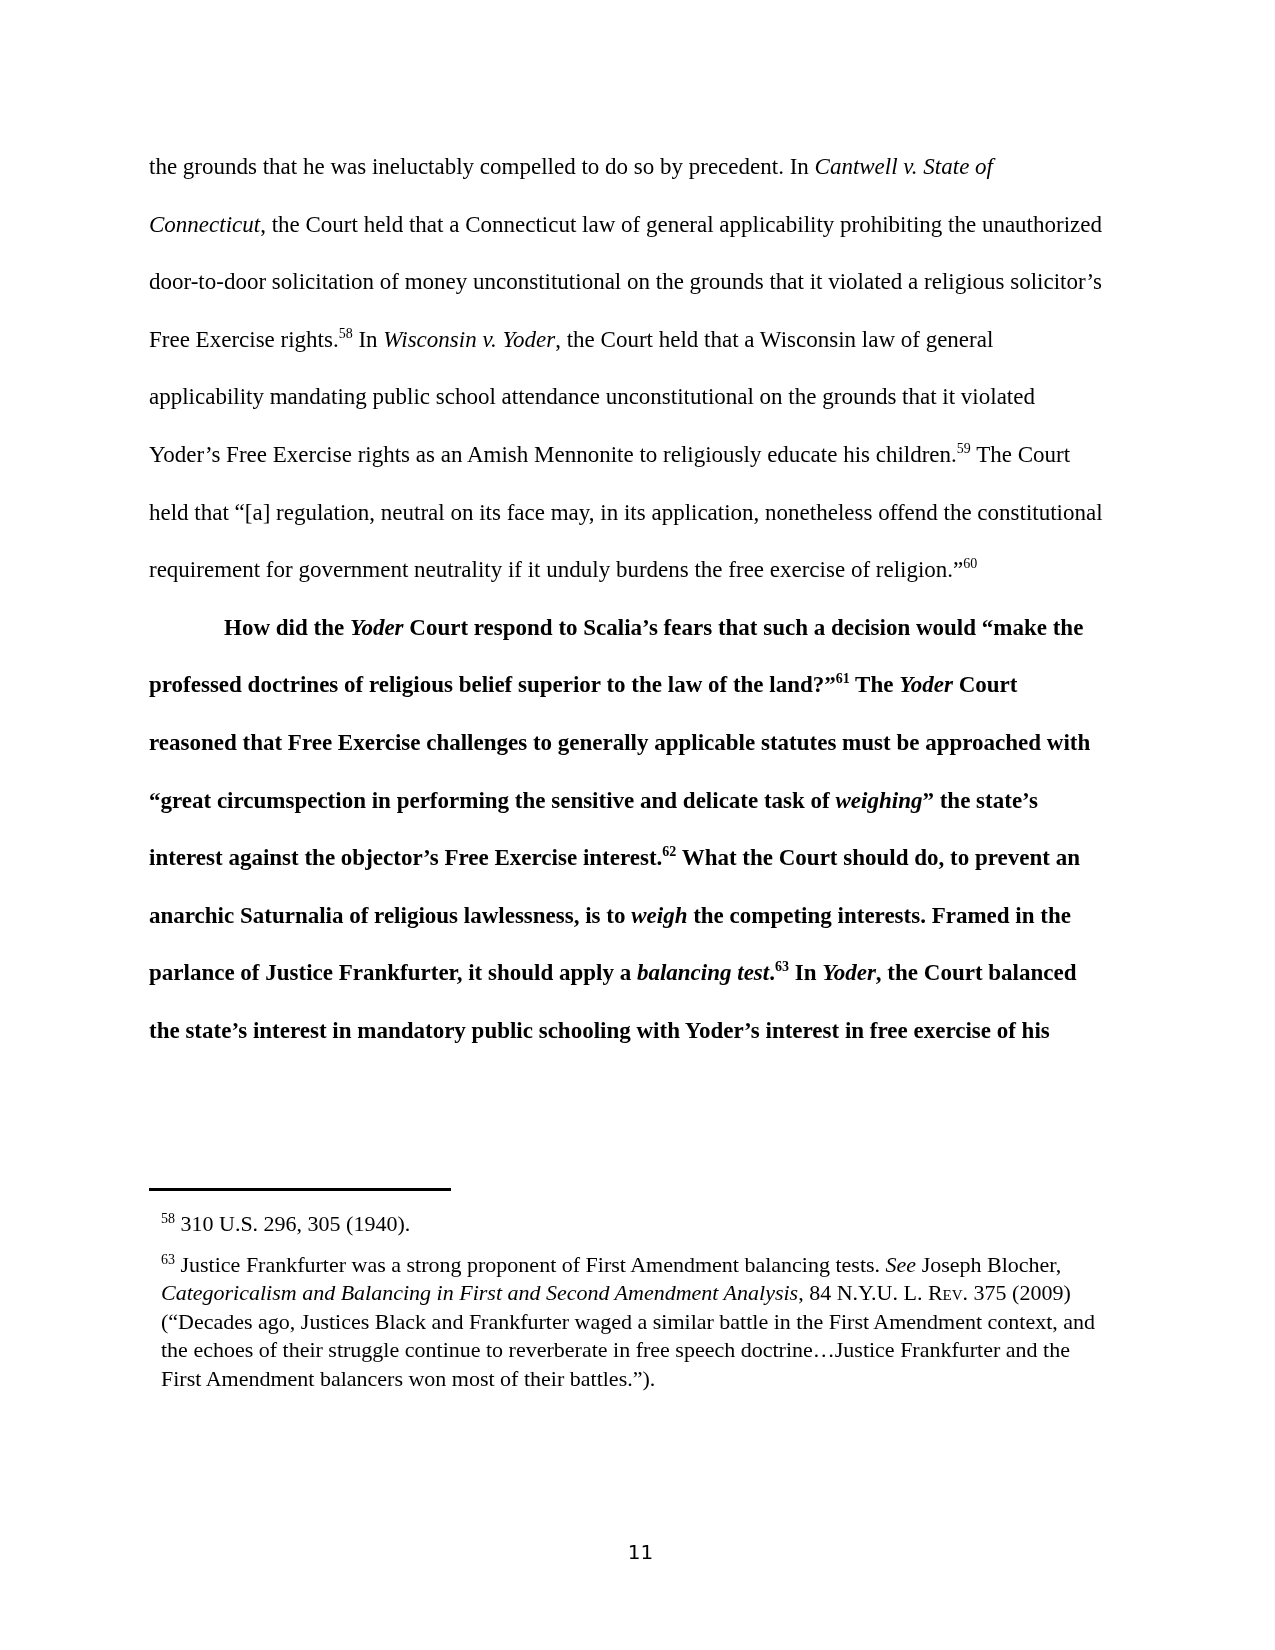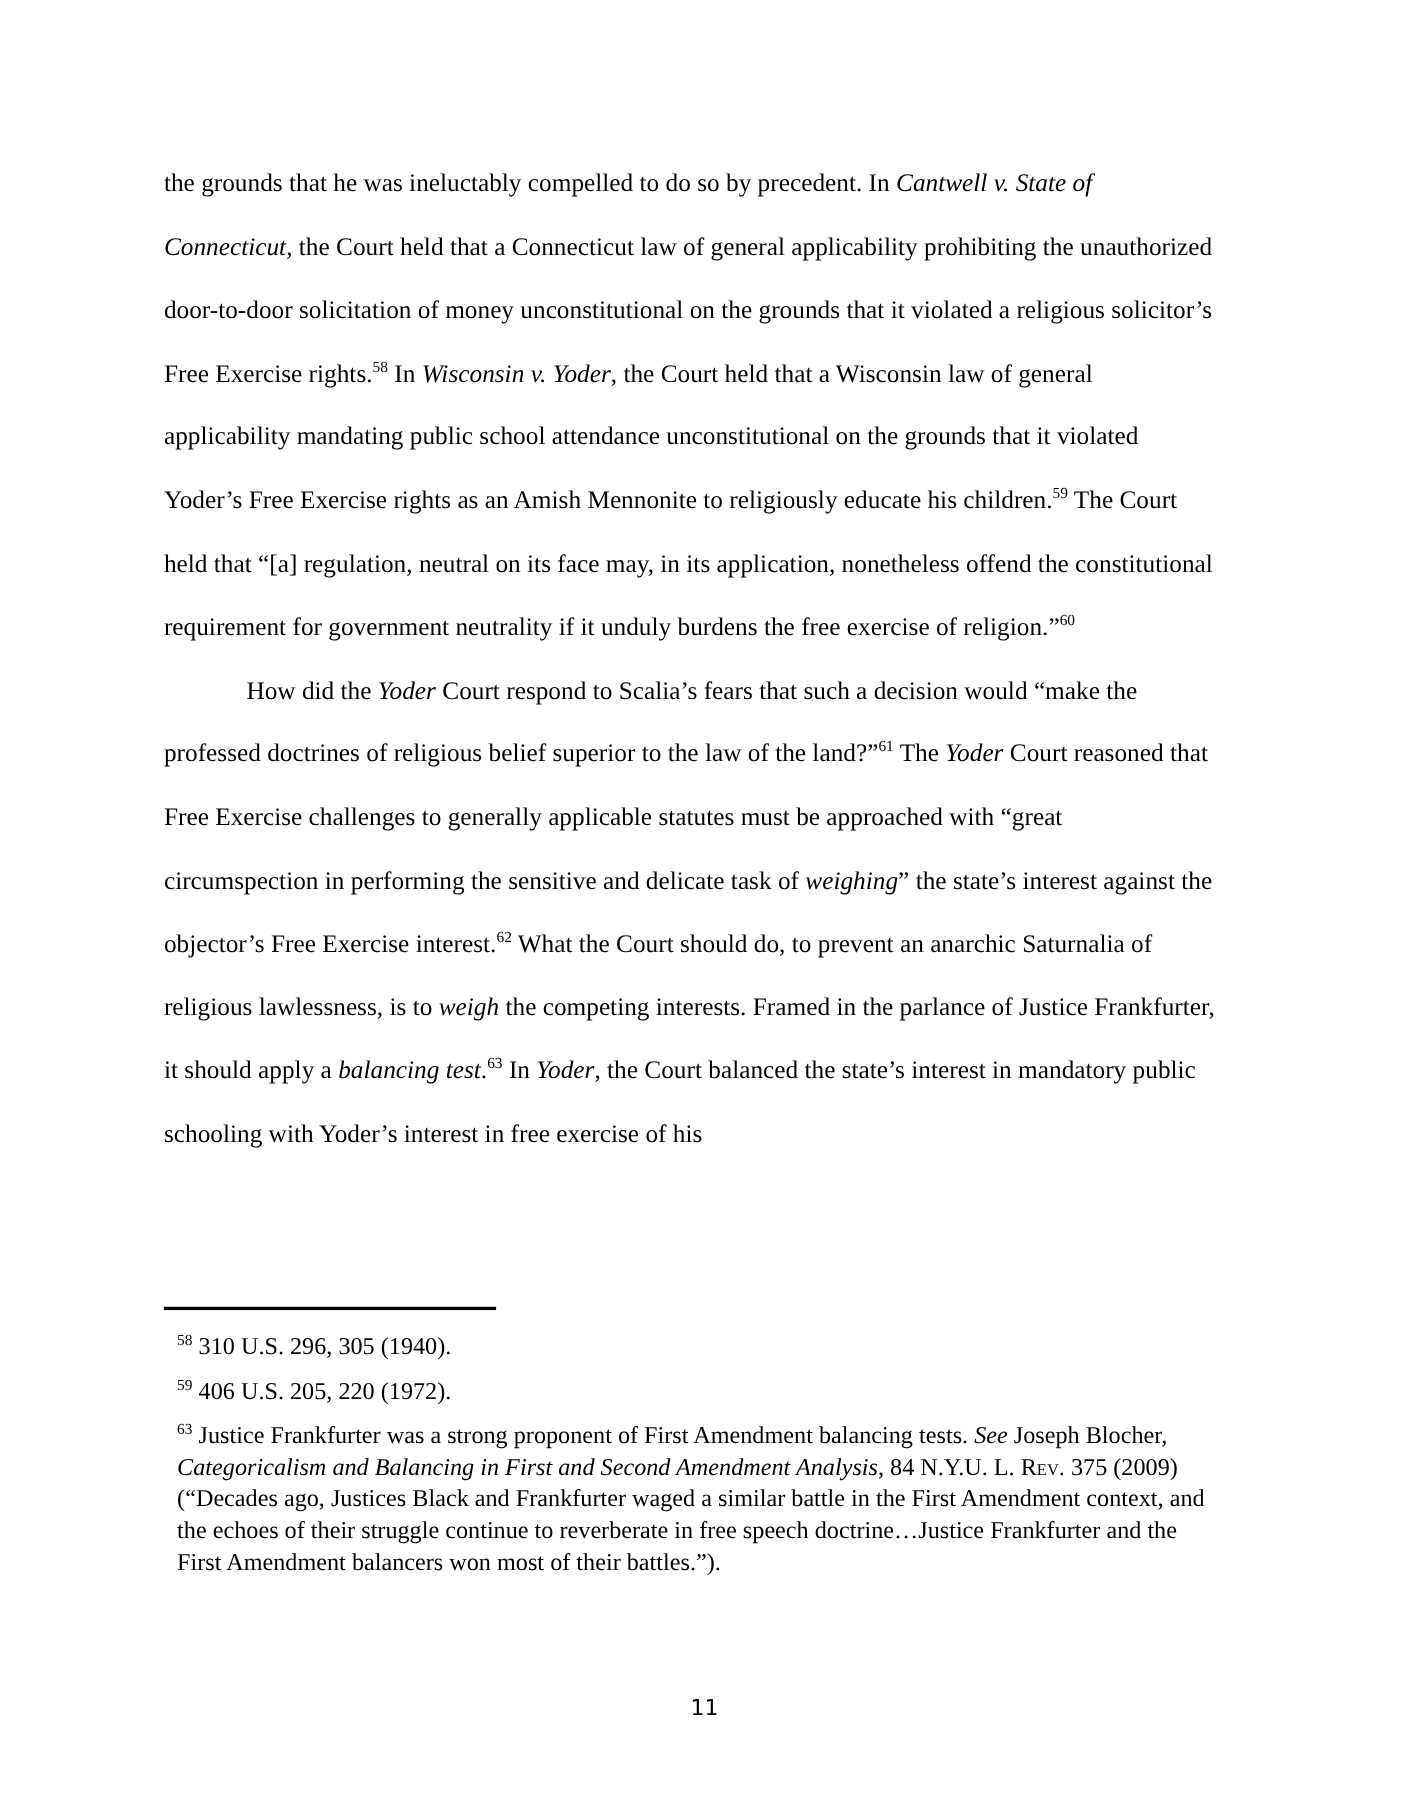--- a/index.html
+++ b/index.html
@@ -6,21 +6,21 @@
   body { width: 1275px; height: 1650px; position: relative; overflow: hidden; }
   .page {
     position: absolute; left: 0; top: 0; width: 1275px; height: 1384px; background: #fff;
     font-family: "Liberation Serif", serif; color: #000;
   }
   .body-text {
     position: absolute; left: 149px; top: 138px; width: 960px;
     font-size: 23px; line-height: 57.6px;
   }
   .body-text p { margin: 0; }
-  .indent { text-indent: 75px; }
+  .indent { text-indent: 75px; font-weight: bold; }
   sup { font-size: 14px; line-height: 0; vertical-align: 9px; }
   .rule {
     position: absolute; left: 149px; top: 1188px; width: 302px; height: 3px; background: #000;
   }
   .footnotes {
     position: absolute; left: 149px; top: 1198px; width: 975px;
     font-size: 22px; line-height: 28.6px;
   }
   .footnotes .fn { margin: 12px; }
   .footnotes sup { font-size: 14px; vertical-align: 8px; }
@@ -37,18 +37,17 @@
 
   <div class="body-text">
     <p><span>the grounds that he was ineluctably compelled to do so by precedent.  In </span><i>Cantwell v. State of Connecticut</i><span>, the Court held that a Connecticut law of general applicability prohibiting the unauthorized door-to-door solicitation of money unconstitutional on the grounds that it violated a religious solicitor’s Free Exercise rights.</span><sup>58</sup><span>  In </span><i>Wisconsin v. Yoder</i><span>, the Court held that a Wisconsin law of general applicability mandating public school attendance unconstitutional on the grounds that it violated Yoder’s Free Exercise rights as an Amish Mennonite to religiously educate his children.</span><sup>59</sup><span>  The Court held that “[a] regulation, neutral on its face may, in its application, nonetheless offend the constitutional requirement for government neutrality if it unduly burdens the free exercise of religion.”</span><sup>60</sup></p>
     <p class="indent"><span>How did the </span><i>Yoder</i><span> Court respond to Scalia’s fears that such a decision would “make the professed doctrines of religious belief superior to the law of the land?”</span><sup>61</sup><span>  The </span><i>Yoder</i><span> Court reasoned that Free Exercise challenges to generally applicable statutes must be approached with “great circumspection in performing the sensitive and delicate task of </span><i>weighing</i><span>” the state’s interest against the objector’s Free Exercise interest.</span><sup>62</sup><span>  What the Court should do, to prevent an anarchic Saturnalia of religious lawlessness, is to </span><i>weigh</i><span> the competing interests.  Framed in the parlance of Justice Frankfurter, it should apply a </span><i>balancing test</i><span>.</span><sup>63</sup><span>  In </span><i>Yoder</i><span>, the Court balanced the state’s interest in mandatory public schooling with Yoder’s interest in free exercise of his</span></p>
   </div>
 
   <div class="rule"></div>
 
   <div class="footnotes">
     <p class="fn"><sup>58</sup><span> 310 U.S. 296, 305 (1940).</span></p>
-    <p class="fn"><sup>59</sup><span> 406 U.S. 205, 220 (1972).</span></p>
     <p class="fn"><sup>63</sup><span> Justice Frankfurter was a strong proponent of First Amendment balancing tests.  </span><i>See</i><span> Joseph Blocher, </span><i>Categoricalism and Balancing in First and Second Amendment Analysis</i><span>, 84 N.Y.U. L. </span><span class="sc">Rev</span><span>. 375 (2009) (“Decades ago, Justices Black and Frankfurter waged a similar battle in the First Amendment context, and the echoes of their struggle continue to reverberate in free speech doctrine…Justice Frankfurter and the First Amendment balancers won most of their battles.”).</span></p>
   </div>
 
   <div class="page-number">11</div>
 </div>
 
 </body></html>

